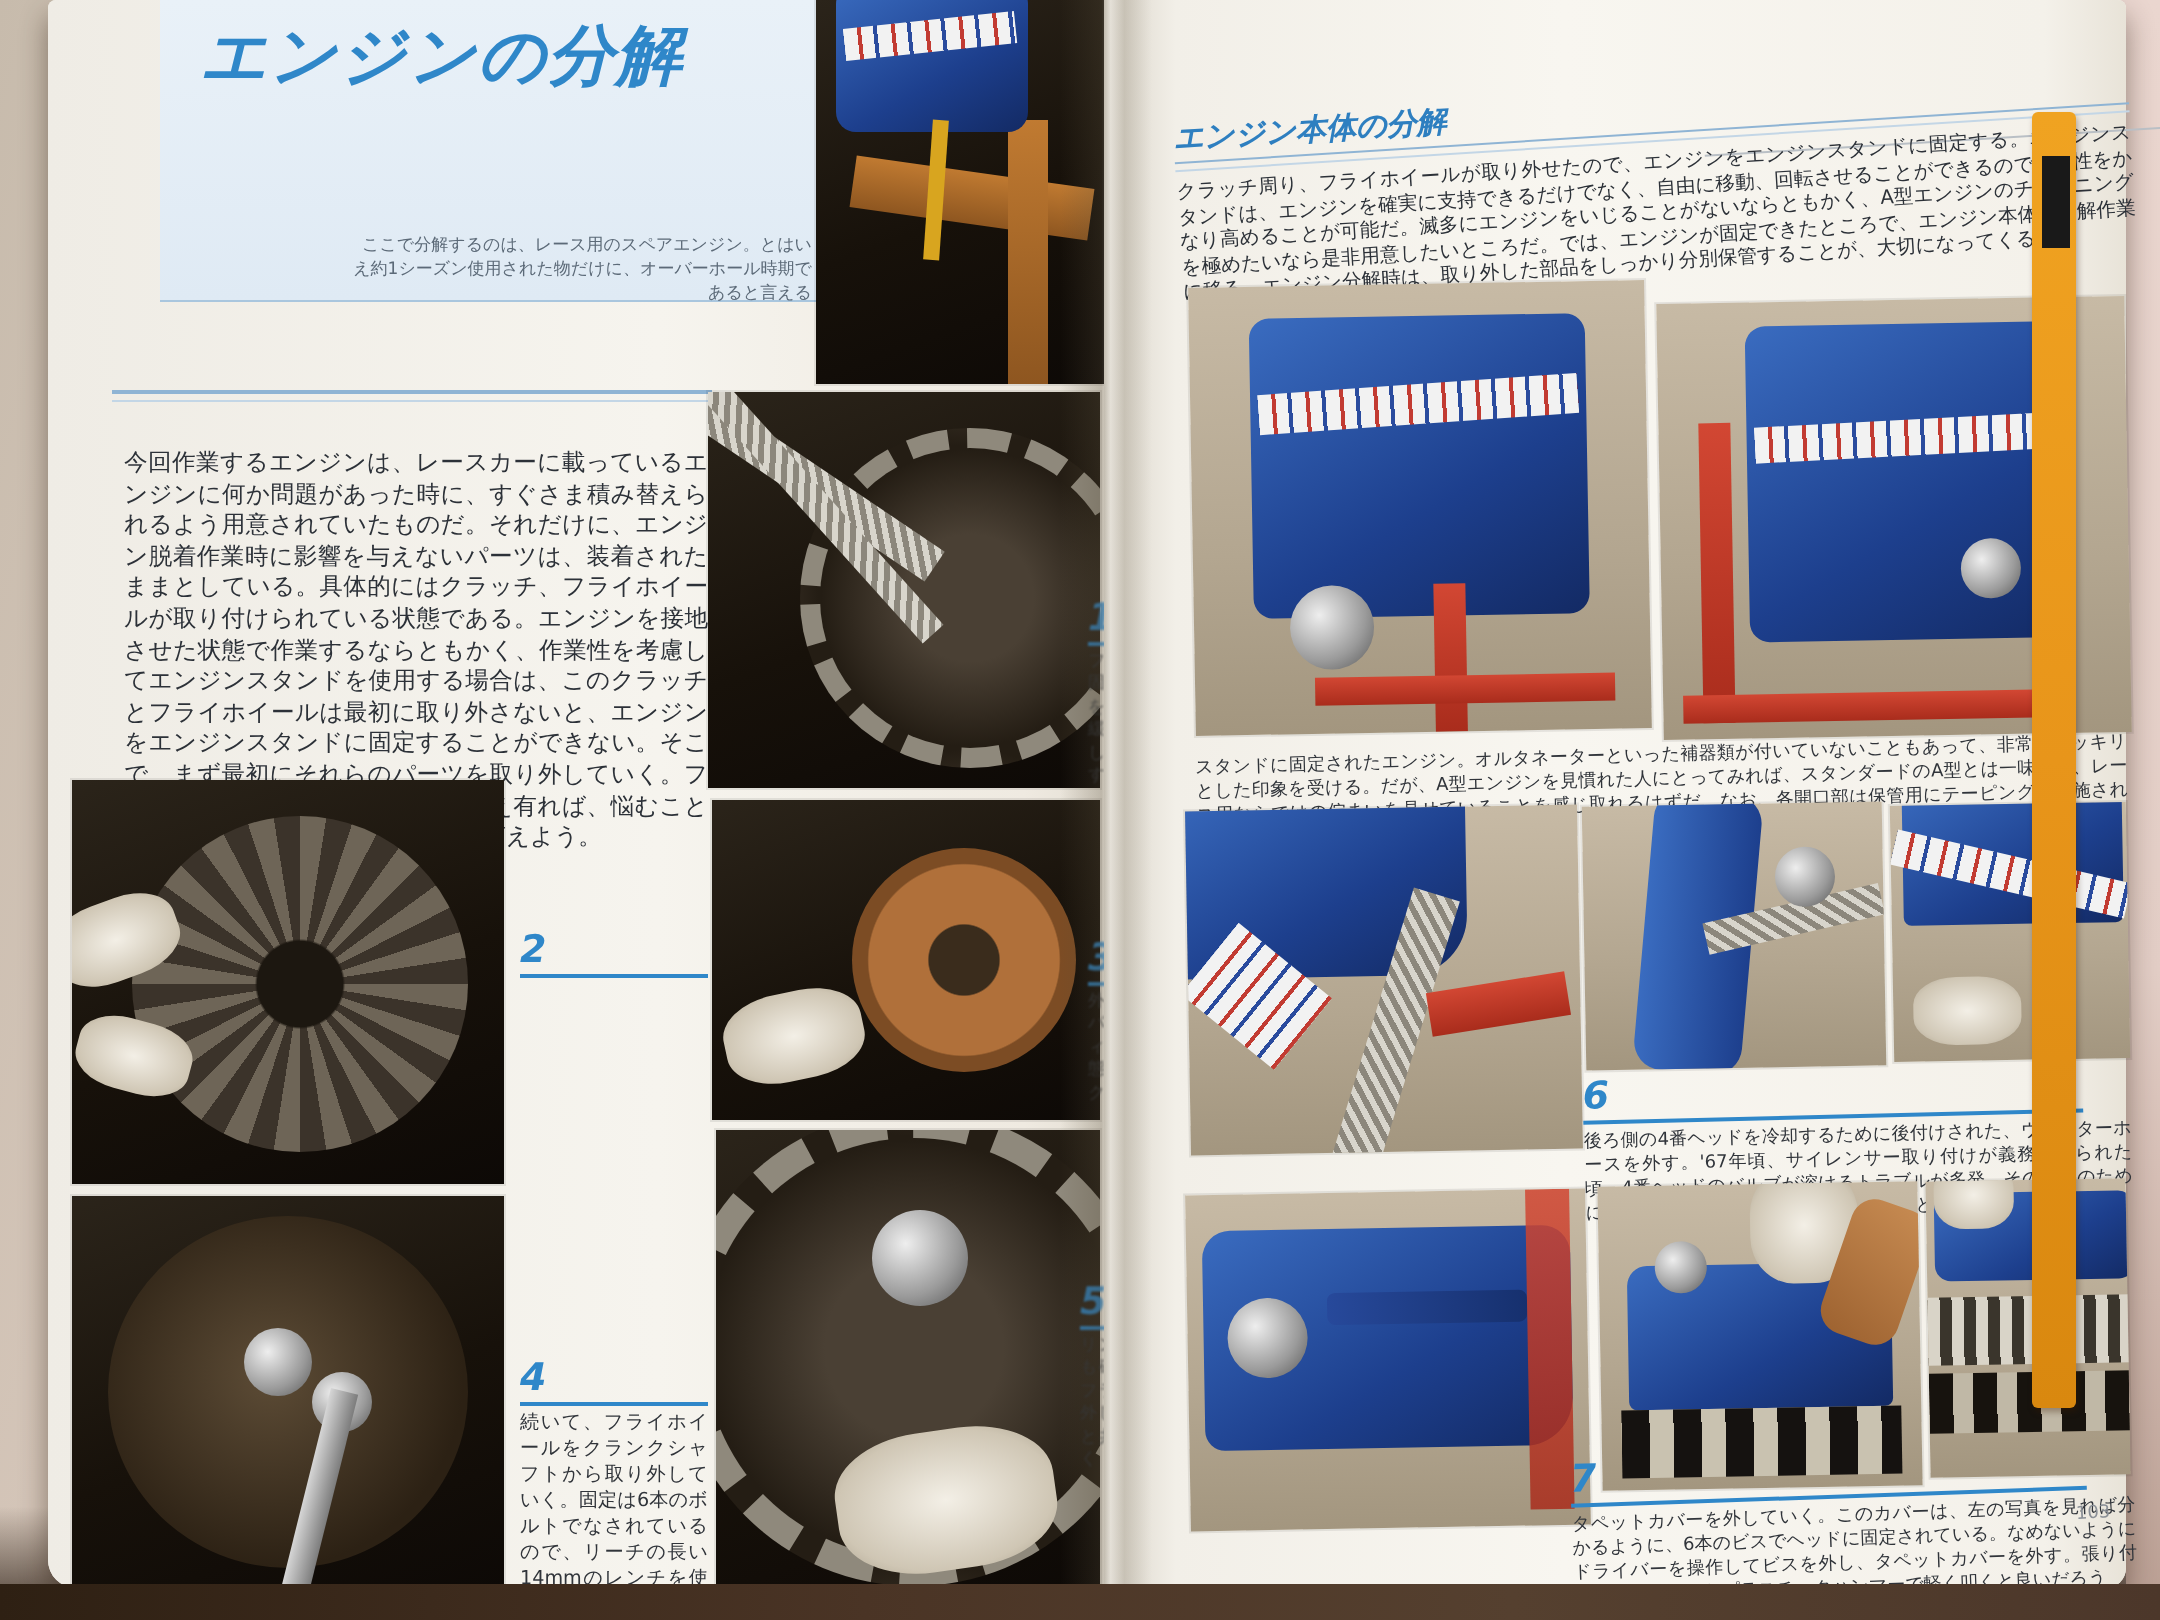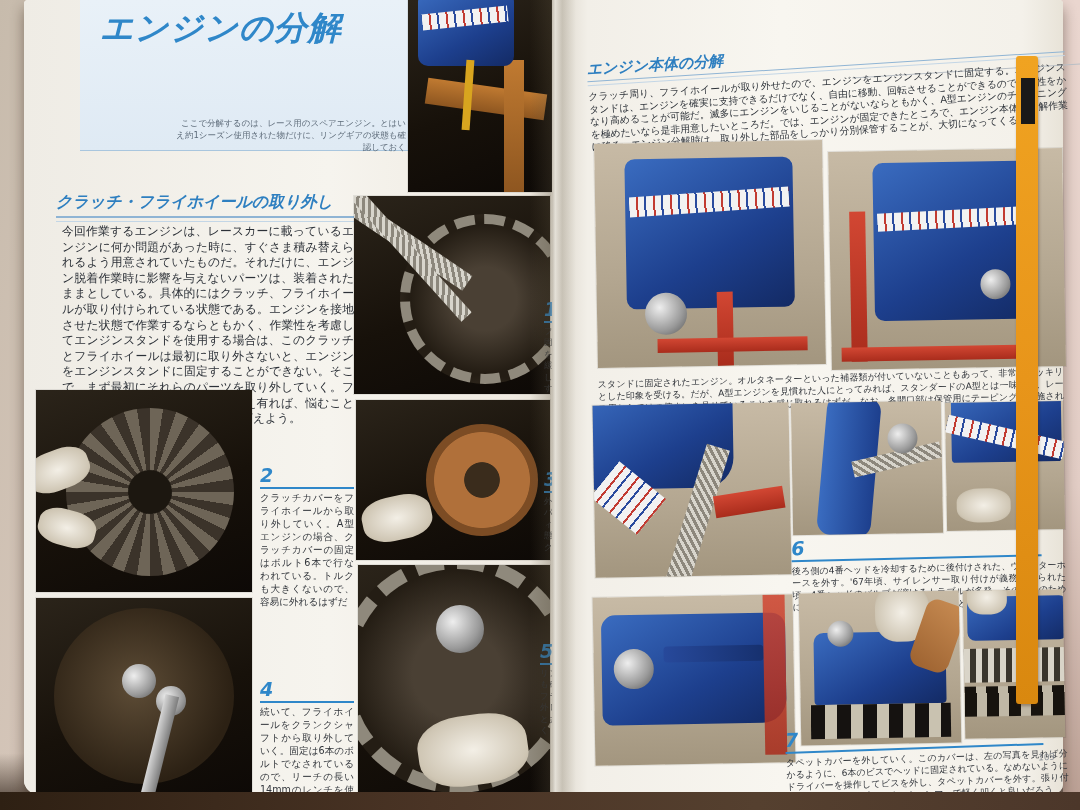--- a/index.html
+++ b/index.html
@@ -66,32 +66,31 @@
 <div id="scene">
   <div class="abs table-left"></div>
   <div class="abs table-right"></div>
 
   <div class="abs book">
 
     <div class="abs page-left">
 
       <div class="abs title-box"></div>
       <div class="abs big-title">エンジンの分解</div>
-      <div class="abs note">ここで分解するのは、レース用のスペアエンジン。とはいえ約1シーズン使用された物だけに、リングギアの状態も確認しておく</div>
+      <div class="abs note">ここで分解するのは、レース用のスペアエンジン。とはいえ約1シーズン使用された物だけに、オーバーホール時期であると言える</div>
 
       <div class="abs photo dark" style="left:384px;top:0;width:144px;height:192px;">
         <div class="abs wood" style="left:18px;top:86px;width:120px;height:26px;transform:rotate(8deg);"></div>
         <div class="abs wood" style="left:96px;top:60px;width:20px;height:132px;"></div>
         <div class="abs engine-blue" style="left:10px;top:-8px;width:96px;height:74px;"></div>
         <div class="abs tape" style="left:14px;top:10px;width:86px;height:16px;transform:rotate(-6deg);"></div>
         <div class="abs" style="left:56px;top:60px;width:8px;height:70px;background:#d8a51f;transform:rotate(4deg);"></div>
       </div>
 
       <div class="abs" style="left:32px;top:192px;width:300px;">
-        <div class="sec-head">クラッチ・フライホイールの取り外し</div>
         <div class="sec-rule" style="margin-top:3px;"></div>
       </div>
       <div class="abs body-text" style="left:38px;top:224px;width:292px;">今回作業するエンジンは、レースカーに載っているエンジンに何か問題があった時に、すぐさま積み替えられるよう用意されていたものだ。それだけに、エンジン脱着作業時に影響を与えないパーツは、装着されたままとしている。具体的にはクラッチ、フライホイールが取り付けられている状態である。エンジンを接地させた状態で作業するならともかく、作業性を考慮してエンジンスタンドを使用する場合は、このクラッチとフライホイールは最初に取り外さないと、エンジンをエンジンスタンドに固定することができない。そこで、まず最初にそれらのパーツを取り外していく。フライホイール固定用の特殊工具さえ有れば、悩むこともない比較的単純な作業であると言えよう。</div>
 
       <div class="abs photo dark" style="left:330px;top:196px;width:196px;height:198px;">
         <div class="abs gear" style="left:46px;top:18px;width:150px;height:150px;"></div>
         <div class="abs braid" style="left:-6px;top:-4px;width:150px;height:18px;transform:rotate(34deg);transform-origin:0 0;"></div>
         <div class="abs braid" style="left:4px;top:-10px;width:170px;height:14px;transform:rotate(48deg);transform-origin:0 0;"></div>
       </div>
 
@@ -101,21 +100,20 @@
       </div>
 
       <div class="abs photo dark" style="left:12px;top:390px;width:216px;height:202px;">
         <div class="abs clutch" style="left:30px;top:18px;width:168px;height:168px;"></div>
         <div class="abs glove" style="left:-10px;top:60px;width:64px;height:40px;transform:rotate(-20deg);"></div>
         <div class="abs glove" style="left:2px;top:120px;width:58px;height:36px;transform:rotate(15deg);"></div>
       </div>
 
       <div class="abs" style="left:236px;top:466px;width:94px;">
         <span class="cap-num">2</span>
-        <div class="cap-text">クラッチカバーをフライホイールから取り外していく。A型エンジンの場合、クラッチカバーの固定はボルト6本で行なわれている。トルクも大きくないので、容易に外れるはずだ</div>
       </div>
 
       <div class="abs photo dark" style="left:332px;top:400px;width:194px;height:160px;">
         <div class="abs" style="left:70px;top:24px;width:112px;height:112px;border-radius:50%;
              background:radial-gradient(circle,#3a2c1c 0 22%,#b0703a 23% 60%,#7c4c24 61% 100%);"></div>
         <div class="abs glove" style="left:6px;top:96px;width:70px;height:44px;transform:rotate(-12deg);"></div>
       </div>
 
       <div class="abs gutter-cap" style="left:520px;top:470px;width:36px;height:122px;">
         <span class="cap-num">3</span>

